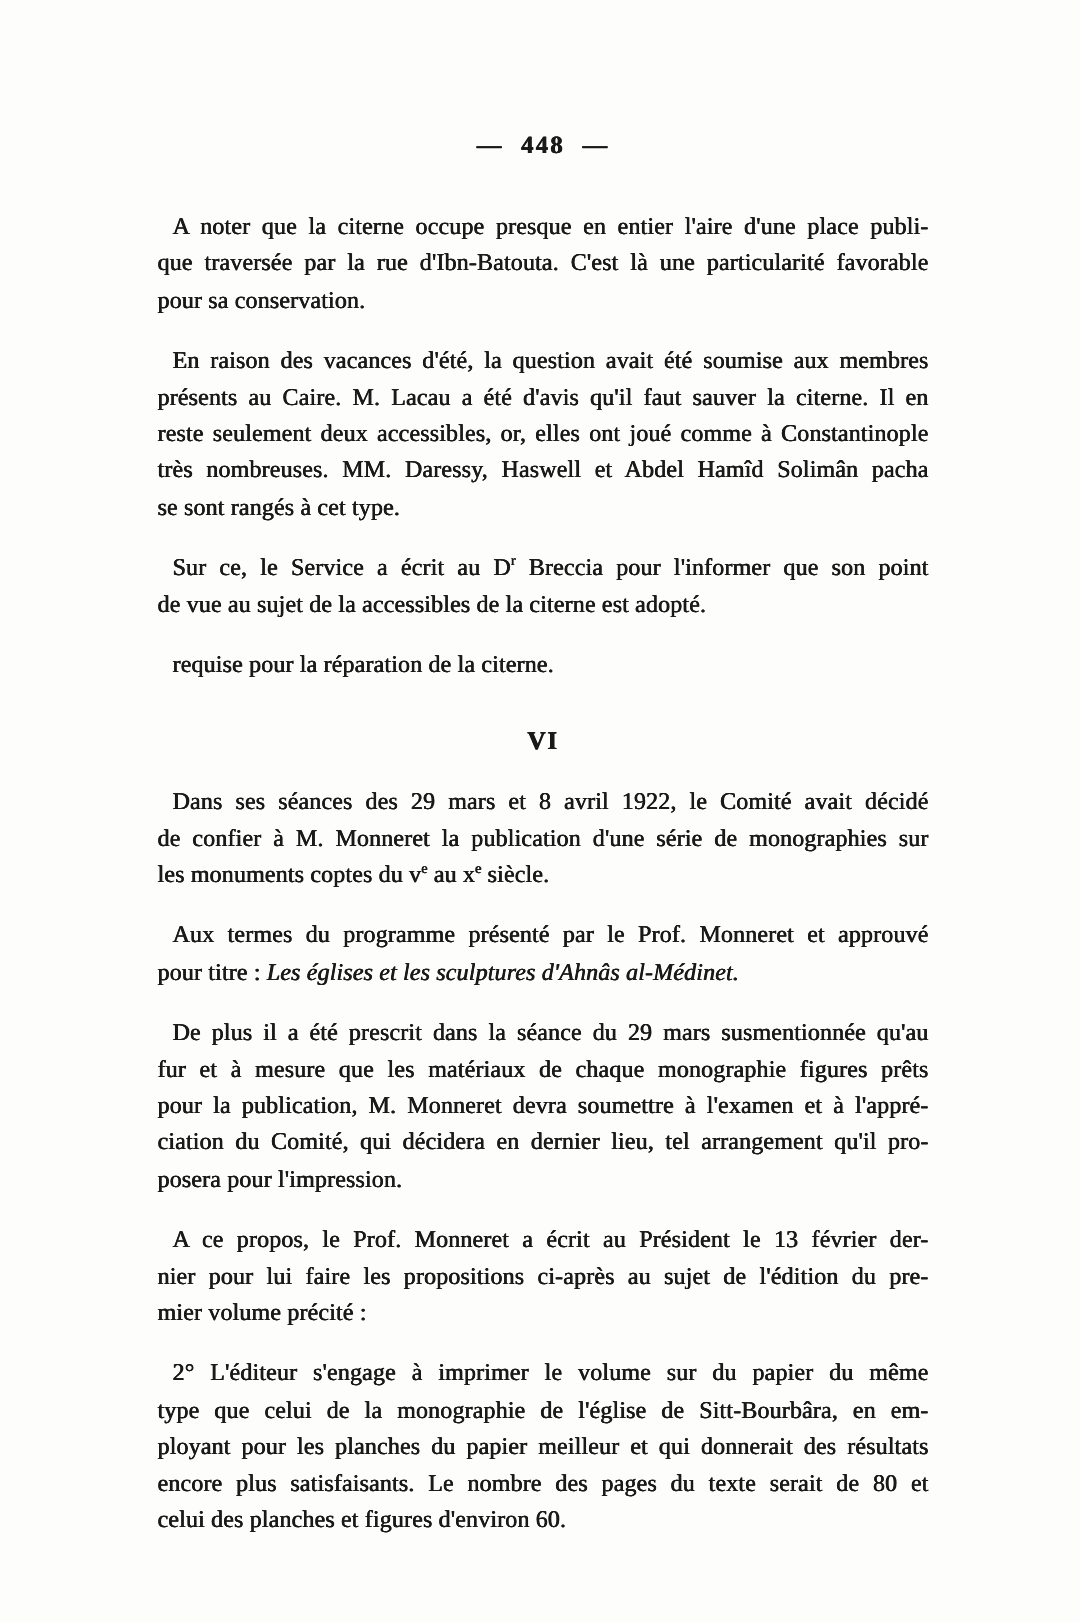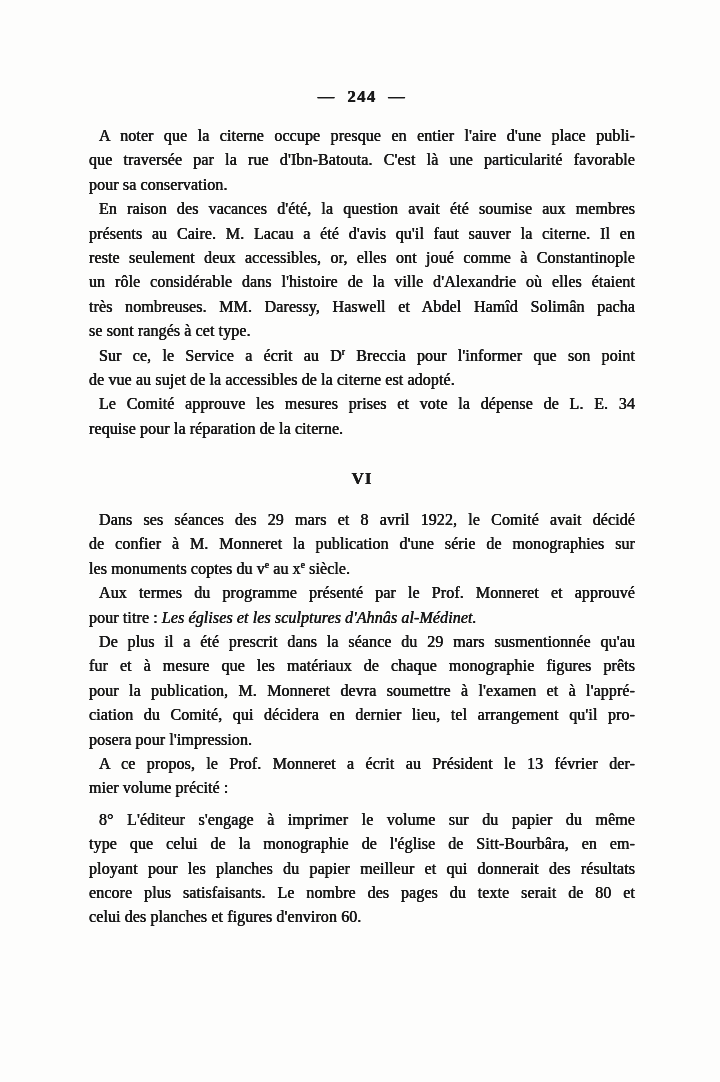--- a/index.html
+++ b/index.html
@@ -31,21 +31,21 @@
     word-spacing: 6px;
   }
   .content {
     position: absolute;
     left: 89px;
     top: 124px;
     width: 546px;
     font-size: 16px;
     letter-spacing: 0.1px;
   }
-  .para { margin: 0; }
+  .para { margin: 16px; }
   .line {
     line-height: 24.4px;
     height: 24.4px;
     text-align: justify;
     text-align-last: justify;
     white-space: normal;
     overflow: visible;
   }
   .line.last { text-align-last: left; }
   .para .line:first-child { text-indent: 10px; }
@@ -64,41 +64,39 @@
     vertical-align: super;
     line-height: 0;
     letter-spacing: 0;
   }
   i { font-style: italic; }
 </style>
 </head>
 <body>
 
 <div class="page">
-  <div class="page-number">— 244 —</div>
+  <div class="page-number">— 448 —</div>
   <div class="content">
       <div class="para">
         <div class="line">A noter que la citerne occupe presque en entier l'aire d'une place publi-</div>
         <div class="line">que traversée par la rue d'Ibn-Batouta. C'est là une particularité favorable</div>
         <div class="line last">pour sa conservation.</div>
       </div>
       <div class="para">
         <div class="line">En raison des vacances d'été, la question avait été soumise aux membres</div>
         <div class="line">présents au Caire. M. Lacau a été d'avis qu'il faut sauver la citerne. Il en</div>
         <div class="line">reste seulement deux accessibles, or, elles ont joué comme à Constantinople</div>
-        <div class="line">un rôle considérable dans l'histoire de la ville d'Alexandrie où elles étaient</div>
         <div class="line">très nombreuses. MM. Daressy, Haswell et Abdel Hamîd Solimân pacha</div>
         <div class="line last">se sont rangés à cet type.</div>
       </div>
       <div class="para">
         <div class="line">Sur ce, le Service a écrit au D<sup>r</sup> Breccia pour l'informer que son point</div>
         <div class="line last">de vue au sujet de la accessibles de la citerne est adopté.</div>
       </div>
       <div class="para">
-        <div class="line">Le Comité approuve les mesures prises et vote la dépense de L. E. 34</div>
         <div class="line last">requise pour la réparation de la citerne.</div>
       </div>
       <div class="heading">VI</div>
       <div class="para">
         <div class="line">Dans ses séances des 29 mars et 8 avril 1922, le Comité avait décidé</div>
         <div class="line">de confier à M. Monneret la publication d'une série de monographies sur</div>
         <div class="line last">les monuments coptes du v<sup>e</sup> au x<sup>e</sup> siècle.</div>
       </div>
       <div class="para">
         <div class="line">Aux termes du programme présenté par le Prof. Monneret et approuvé</div>
@@ -106,23 +104,24 @@
       </div>
       <div class="para">
         <div class="line">De plus il a été prescrit dans la séance du 29 mars susmentionnée qu'au</div>
         <div class="line">fur et à mesure que les matériaux de chaque monographie figures prêts</div>
         <div class="line">pour la publication, M. Monneret devra soumettre à l'examen et à l'appré-</div>
         <div class="line">ciation du Comité, qui décidera en dernier lieu, tel arrangement qu'il pro-</div>
         <div class="line last">posera pour l'impression.</div>
       </div>
       <div class="para">
         <div class="line">A ce propos, le Prof. Monneret a écrit au Président le 13 février der-</div>
+        <div class="line">nier pour lui faire les propositions ci-après au sujet de l'édition du pre-</div>
         <div class="line last">mier volume précité :</div>
       </div>
       <div class="para spaced">
-        <div class="line">8° L'éditeur s'engage à imprimer le volume sur du papier du même</div>
+        <div class="line">2° L'éditeur s'engage à imprimer le volume sur du papier du même</div>
         <div class="line">type que celui de la monographie de l'église de Sitt-Bourbâra, en em-</div>
         <div class="line">ployant pour les planches du papier meilleur et qui donnerait des résultats</div>
         <div class="line">encore plus satisfaisants. Le nombre des pages du texte serait de 80 et</div>
         <div class="line last">celui des planches et figures d'environ 60.</div>
       </div>
     </div>
 </div>
 
 </body></html>

